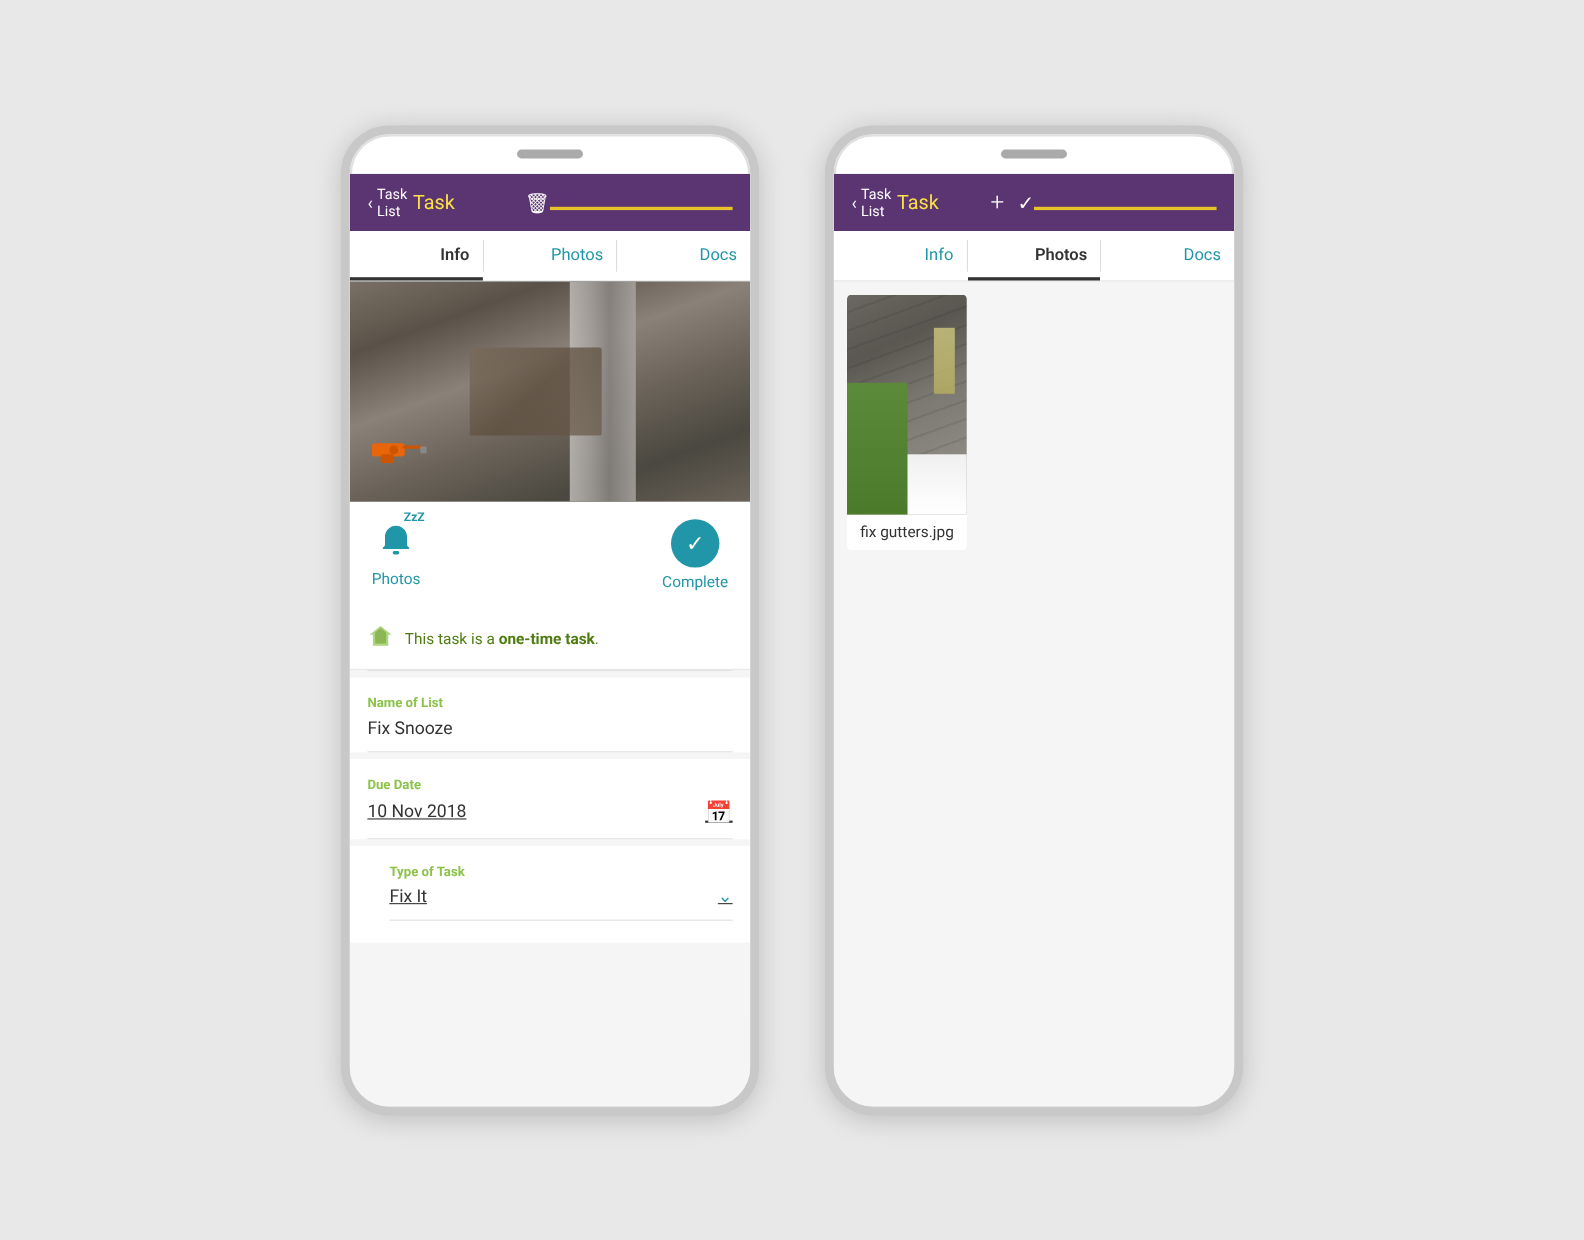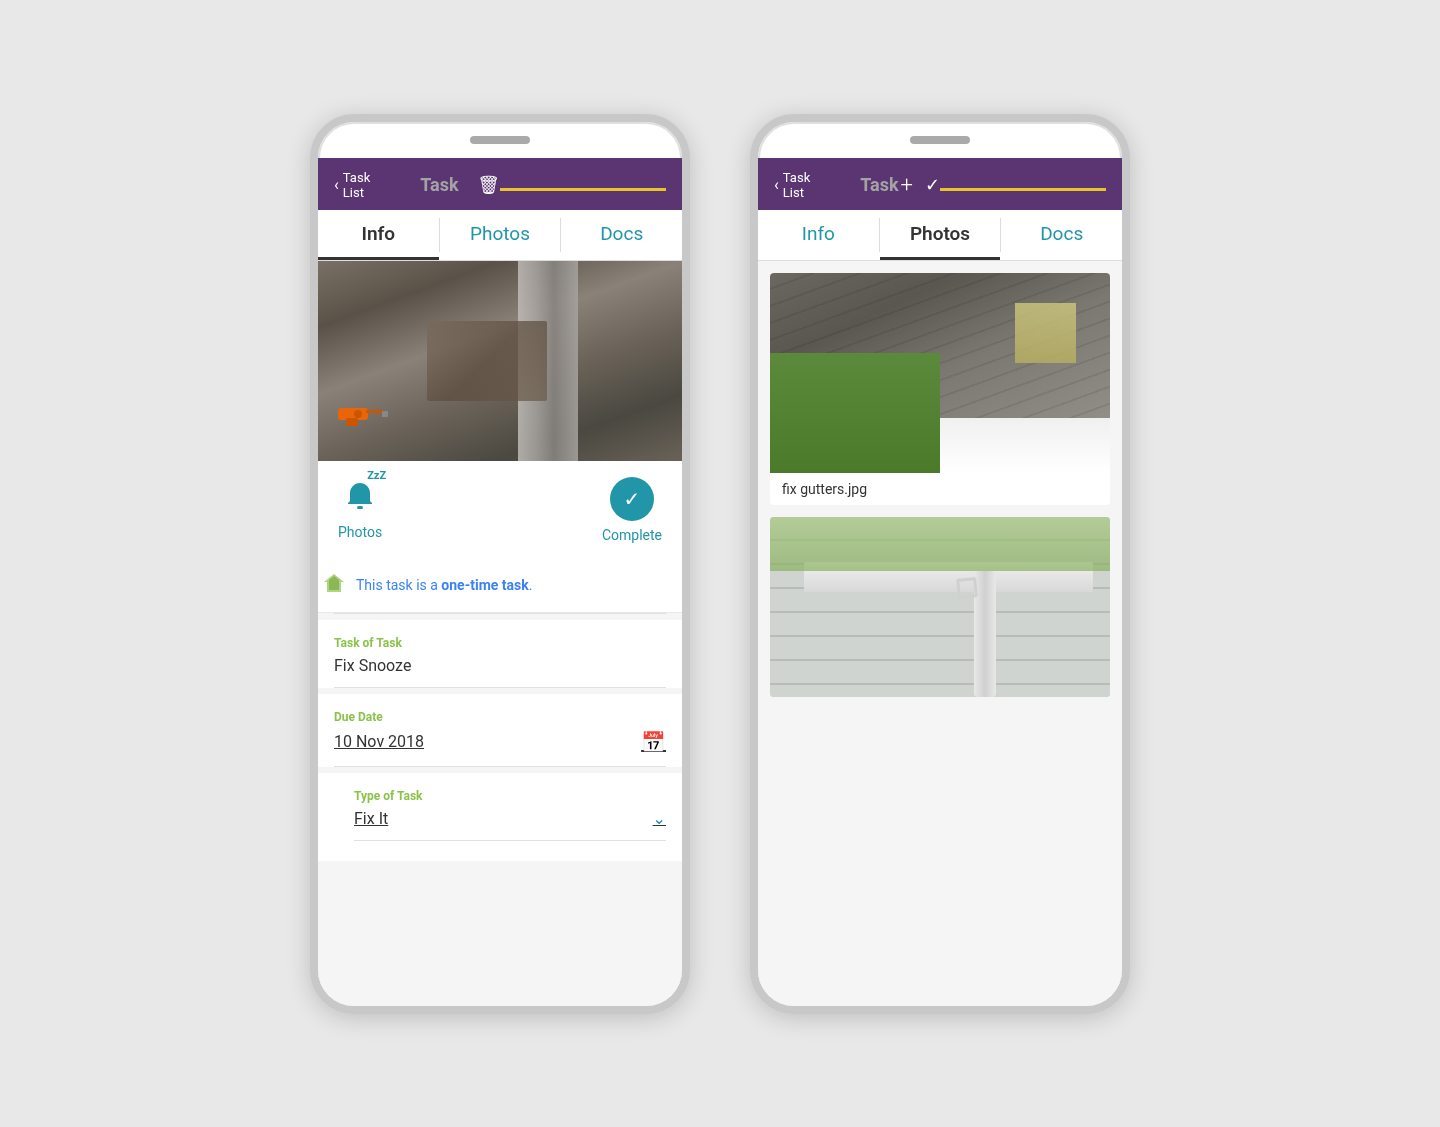--- a/index.html
+++ b/index.html
@@ -80,25 +80,25 @@
       cursor: pointer;
       flex: 1;
     }
 
     .nav-back-arrow {
       font-size: 16px;
       color: #fff;
     }
 
     .nav-title {
-      color: #a3a3a3;
+      color: #fde047;
       font-size: 18px;
-      font-weight: 700;
+      font-weight: 400;
       flex: 2;
-      text-align: right;
+      text-align: left;
     }
 
     .nav-actions {
       flex: 1;
       display: flex;
       justify-content: flex-end;
       align-items: center;
       gap: 12px;
     }
 
@@ -116,23 +116,23 @@
 
     
     .tabs {
       display: flex;
       background: #fff;
       border-bottom: 1px solid #ddd;
     }
 
     .tab {
       flex: 1;
-      text-align: center;
-      padding: 12px 0;
-      font-size: 19px;
+      text-align: right;
+      padding: 12px 12px;
+      font-size: 15px;
       cursor: pointer;
       color: #2196a8;
       border-bottom: 3px solid transparent;
     }
 
     .tab.active {
       color: #333;
       font-weight: 600;
       border-bottom: 3px solid #333;
     }
@@ -218,26 +218,26 @@
       font-size: 20px;
     }
 
     .action-label {
       font-size: 14px;
       color: #2196a8;
     }
 
     .one-time-task {
       background: #fff;
-      padding: 12px 4px;
+      padding: 12px 16px;
       display: flex;
       align-items: center;
       gap: 10px;
       font-size: 14px;
-      color: #3b82f6;
+      color: #4d7c0f;
       border-bottom: 1px solid #e8e8e8;
     }
 
     .task-house-icon {
       font-size: 22px;
     }
 
     .field-section {
       background: #fff;
       padding: 16px 16px 0 16px;
@@ -273,21 +273,21 @@
 
     .dropdown-icon {
       color: #2196a8;
       font-size: 16px;
     }
 
     
     .photos-grid {
       padding: 12px;
       display: flex;
-      flex-direction: column;
+      flex-direction: row;
       gap: 12px;
       overflow-y: auto;
       background: #f5f5f5;
     }
 
     .photo-card {
       background: #fff;
       border-radius: 4px;
       overflow: hidden;
     }
@@ -432,21 +432,21 @@
           </svg>
         </span>
         <span>
           This task is a <strong>one-time task</strong>.
         </span>
       </div>
 
       <div class="separator-line"></div>
 
       <div class="field-section" style="margin-top:6px;">
-        <div class="field-label">Task of Task</div>
+        <div class="field-label">Name of List</div>
         <div class="field-value">Fix Snooze</div>
       </div>
 
       <div class="field-section" style="margin-top:6px;">
         <div class="field-label">Due Date</div>
         <div class="field-value field-row">
           <span>10 Nov 2018</span>
           <span class="calendar-icon">📅</span>
         </div>
       </div>

